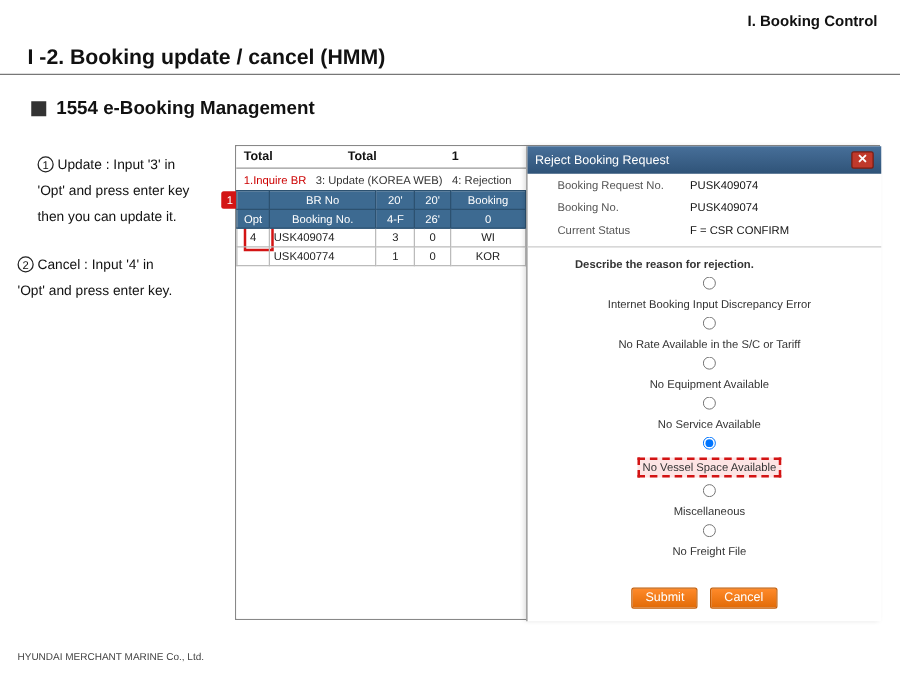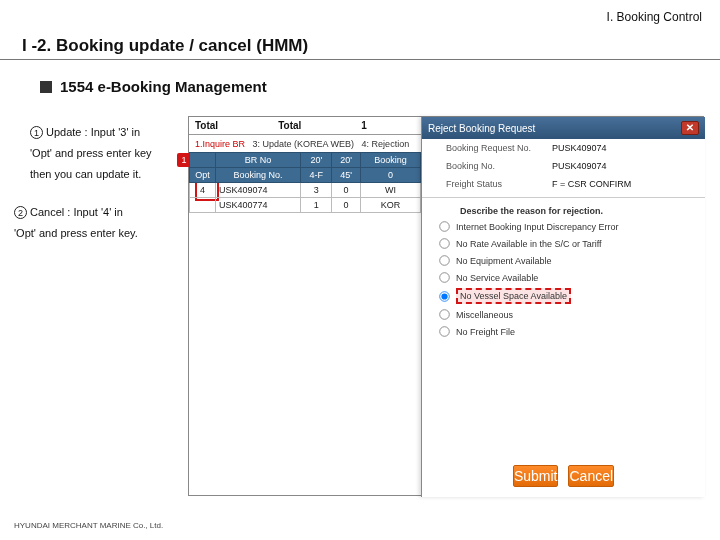--- a/index.html
+++ b/index.html
@@ -10,41 +10,41 @@
     font-family: Arial, sans-serif;
     background: #fff;
     color: #111;
     position: relative;
     overflow: hidden;
   }
   .chapter-label {
     position: absolute;
     top: 10px;
     right: 18px;
-    font-weight: 400;
+    font-weight: 700;
     font-size: 12px;
   }
   .title {
     position: absolute;
     top: 36px;
     left: 22px;
     font-weight: 700;
     font-size: 17px;
   }
   .hr {
     position: absolute;
     top: 59px;
     left: 0;
     width: 720px;
     border-top: 1px solid #777;
   }
   .subhead-row {
     position: absolute;
     top: 78px;
-    left: 40px;
+    left: 25px;
     display: flex;
     align-items: center;
     gap: 8px;
   }
   .subhead-row .sq {
     width: 12px; height: 12px; background: #333;
   }
   .subhead {
     font-weight: 700;
     font-size: 15px;
@@ -190,41 +190,42 @@
     margin-left: 30px;
   }
   .radio-row {
     display: flex;
     align-items: center;
     gap: 5px;
     font-size: 9px;
     padding: 2px 8px 2px 16px;
     color: #333;
     filter: blur(0.4px);
+    flex-direction: column;
   }
   .radio-row input { transform: scale(0.8); margin: 0; }
   .nvsa {
     border: 2px dashed #d31414;
     background: #fde4e4;
     padding: 1px 2px;
   }
   .btn-row {
     position: absolute;
     bottom: 10px;
     width: 100%;
     display: flex;
     justify-content: center;
     gap: 10px;
   }
   .obtn {
     background: linear-gradient(#ff8a2a, #e26b07);
     color: #fff;
     border: 1px solid #c45c05;
-    font-size: 14px;
-    padding: 2px 0;
+    font-size: 10px;
+    padding: 2px 10px;
     border-radius: 2px;
   }
   .footer {
     position: absolute;
     bottom: 10px;
     left: 14px;
     font-size: 8px;
     color: #444;
   }
 </style>
@@ -276,21 +277,21 @@
         <th style="width:26px"></th>
         <th>BR No</th>
         <th>20'</th>
         <th>20'</th>
         <th>Booking</th>
       </tr>
       <tr>
         <th>Opt</th>
         <th>Booking No.</th>
         <th>4-F</th>
-        <th>45'</th>
+        <th>26'</th>
         <th>0</th>
       </tr>
       <tr>
         <td class="opt-cell">4</td>
         <td class="l">USK409074</td>
         <td>3</td>
         <td>0</td>
         <td>WI</td>
       </tr>
       <tr>
@@ -311,21 +312,21 @@
     </div>
     <div class="kv">
       <span class="k">Booking Request No.</span>
       <span class="v">PUSK409074</span>
     </div>
     <div class="kv">
       <span class="k">Booking No.</span>
       <span class="v">PUSK409074</span>
     </div>
     <div class="kv">
-      <span class="k">Freight Status</span>
+      <span class="k">Current Status</span>
       <span class="v">F = CSR CONFIRM</span>
     </div>
     <div class="sep"></div>
     <div class="describe">Describe the reason for rejection.</div>
 
     <div class="radio-row">
       <input type="radio" style="">
       <span>Internet Booking Input Discrepancy Error</span>
     </div>
     <div class="radio-row">

